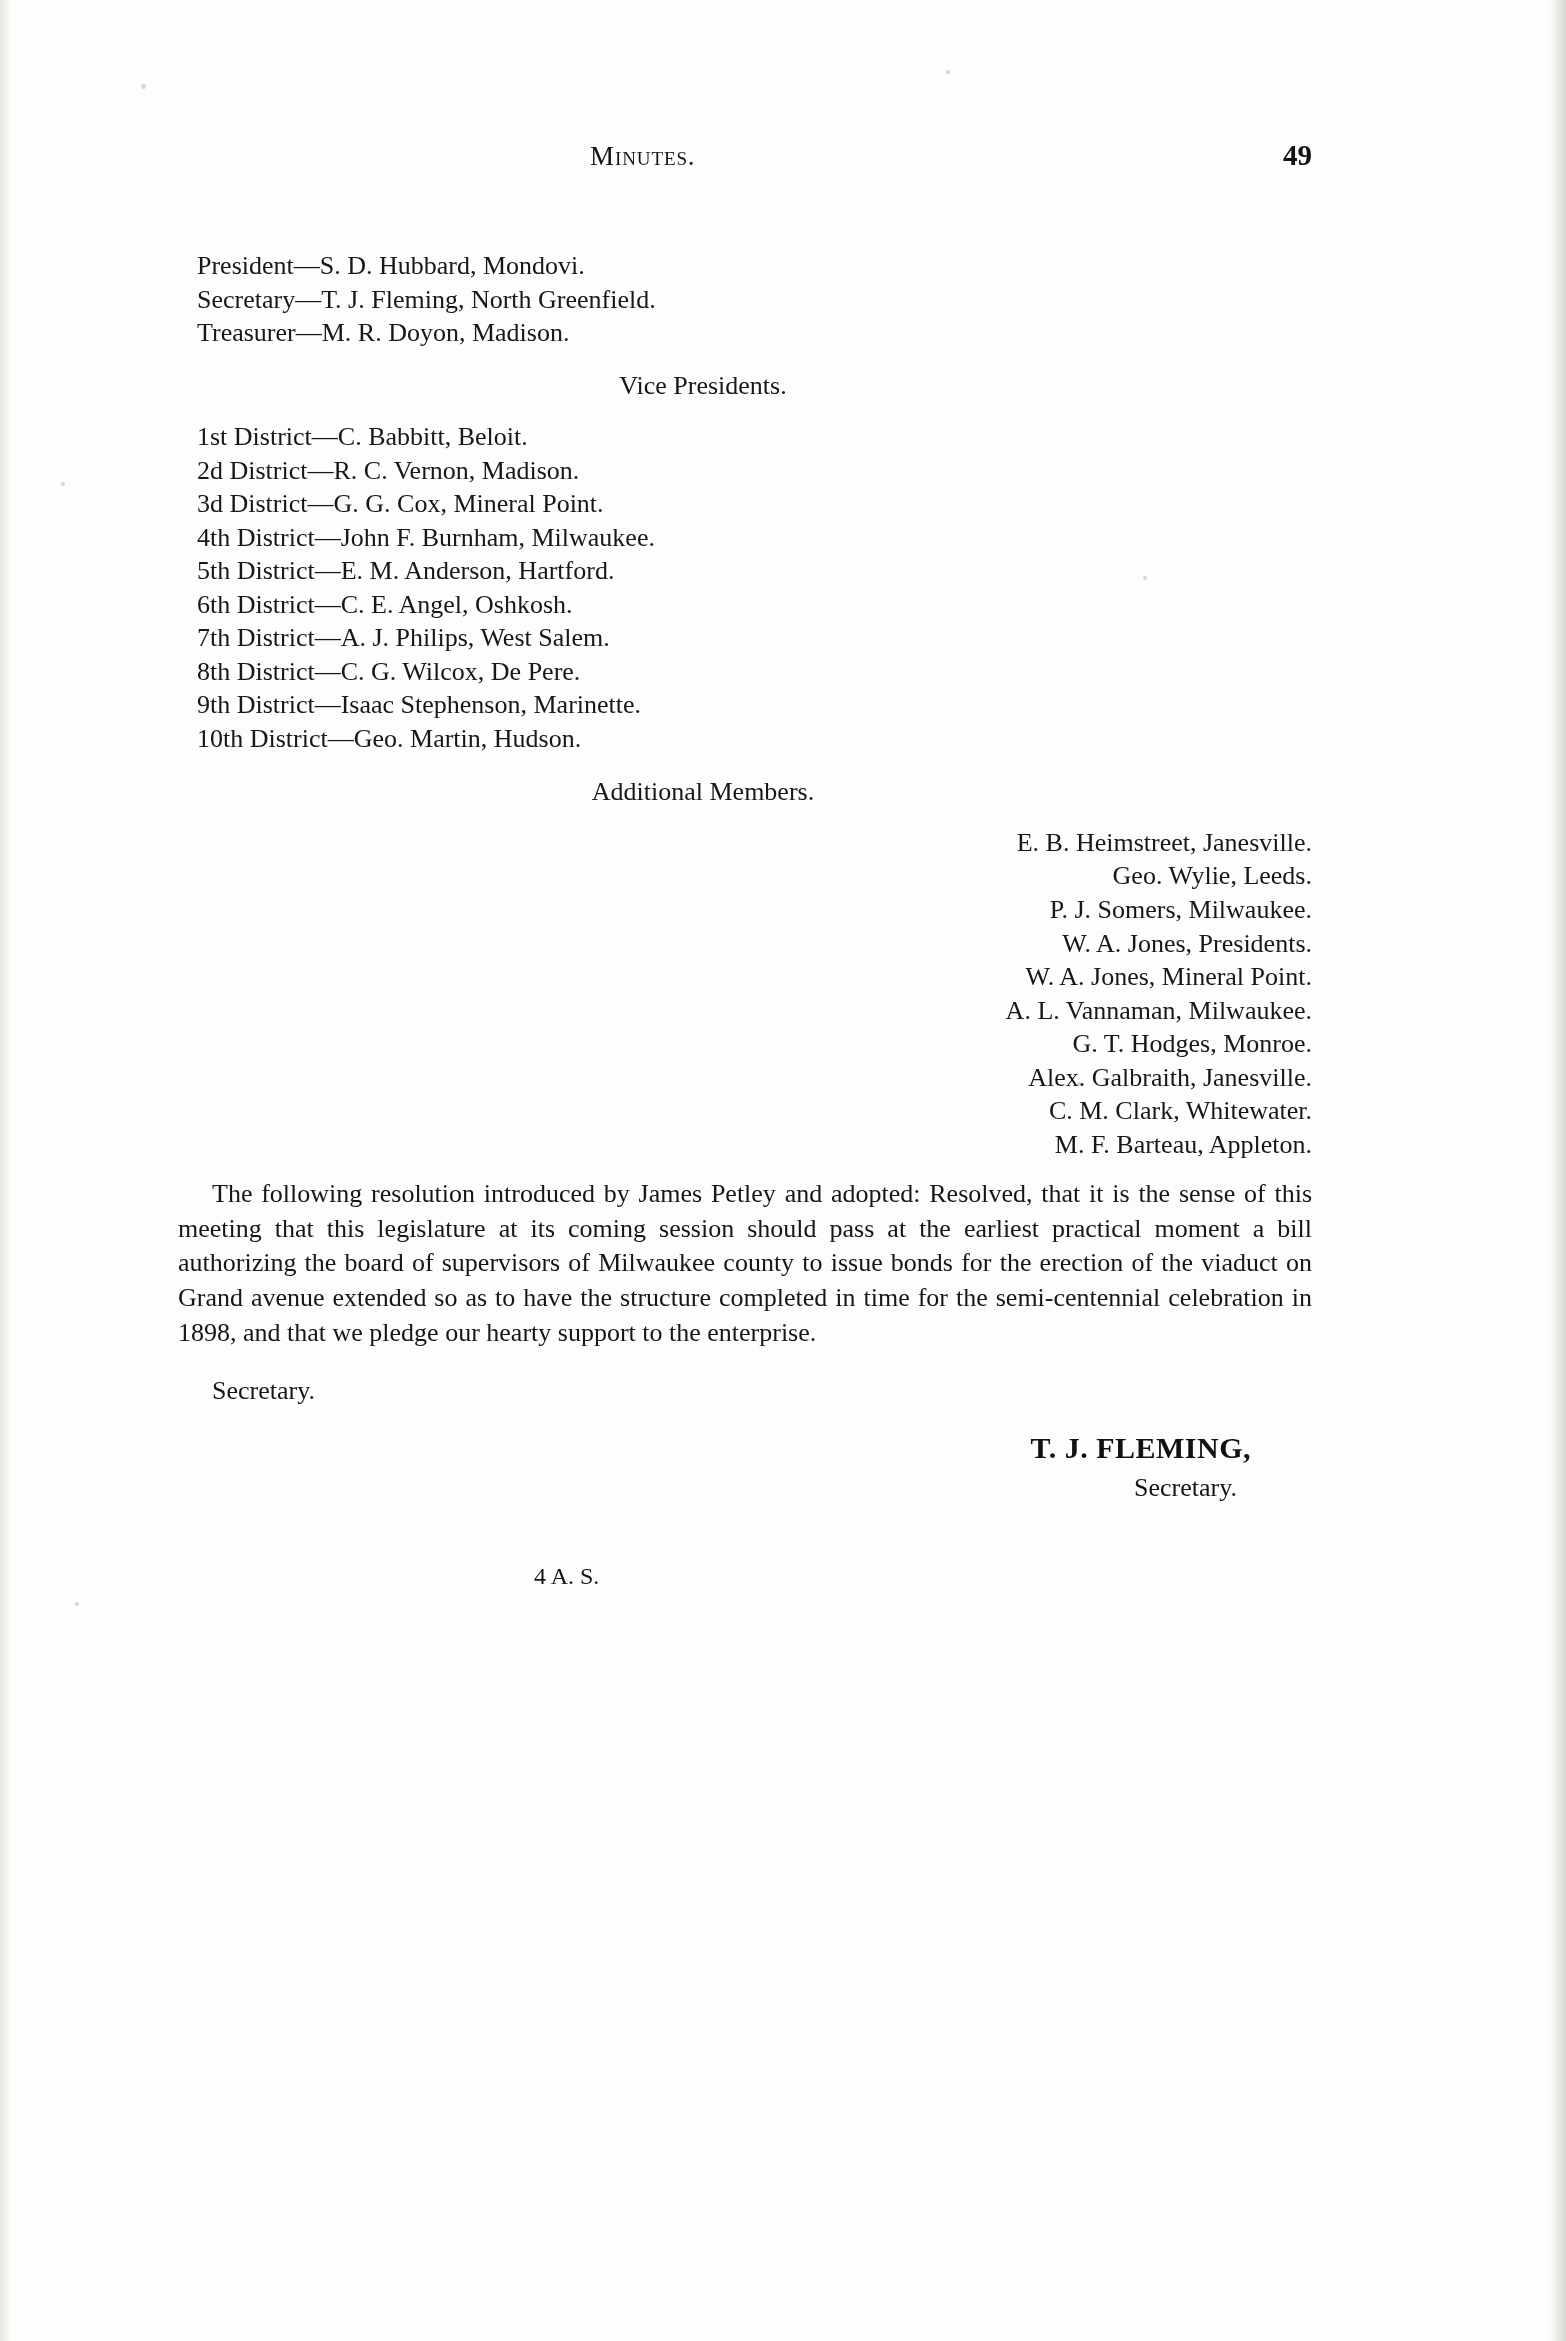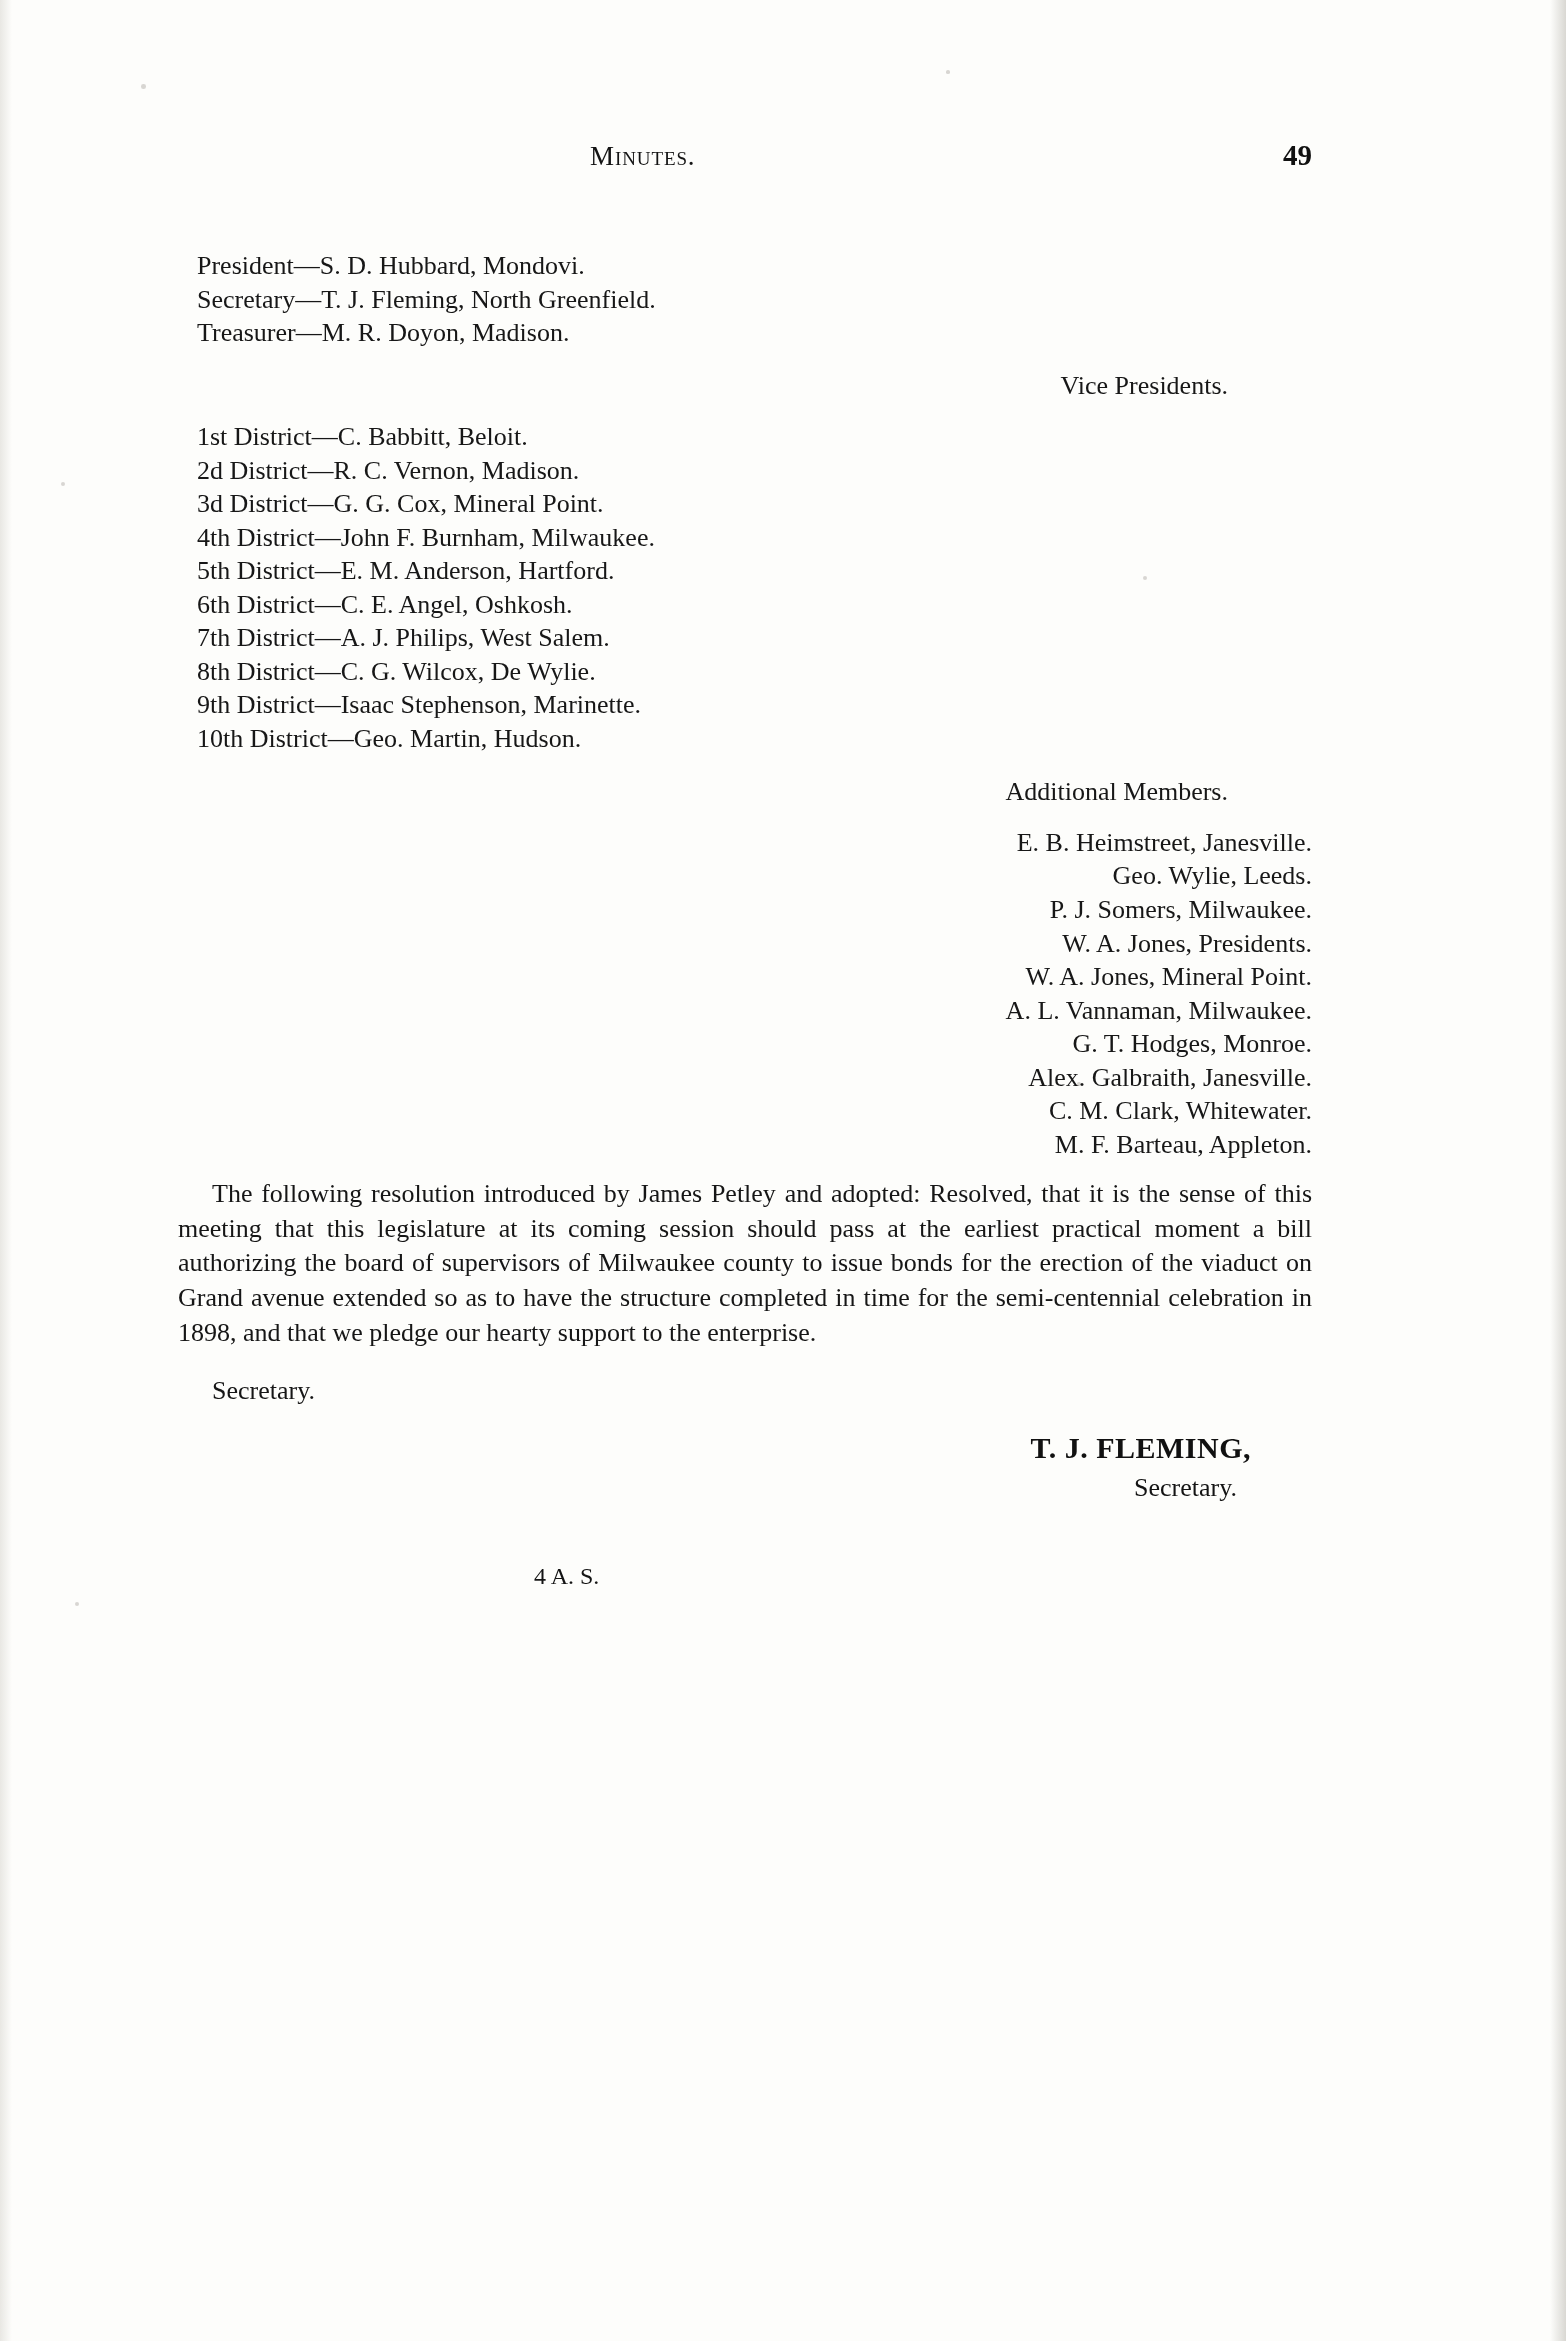--- a/index.html
+++ b/index.html
@@ -68,21 +68,21 @@
     font-size: 26px;
     line-height: 1.29;
     white-space: nowrap;
     color: #171717;
   }
   .block {
     margin-left: 19px;
     font-family: Liberation Serif, serif;
   }
   .subhead {
-    text-align: right;
+    text-align: center;
     font-size: 26px;
     margin-top: 21.5px;
     margin-bottom: 19px;
     color: #171717;
     padding-right: 84px;
   }
   .members-block {
     margin-left: 16px;
     text-align: right;
   }
@@ -172,21 +172,21 @@
     <div class="subhead">Vice Presidents.</div>
 
     <div class="block">
       <div class="district-line">1st District—C. Babbitt, Beloit.</div>
       <div class="district-line">2d District—R. C. Vernon, Madison.</div>
       <div class="district-line">3d District—G. G. Cox, Mineral Point.</div>
       <div class="district-line">4th District—John F. Burnham, Milwaukee.</div>
       <div class="district-line">5th District—E. M. Anderson, Hartford.</div>
       <div class="district-line">6th District—C. E. Angel, Oshkosh.</div>
       <div class="district-line">7th District—A. J. Philips, West Salem.</div>
-      <div class="district-line">8th District—C. G. Wilcox, De Wylie.</div>
+      <div class="district-line">8th District—C. G. Wilcox, De Pere.</div>
       <div class="district-line">9th District—Isaac Stephenson, Marinette.</div>
       <div class="district-line">10th District—Geo. Martin, Hudson.</div>
     </div>
 
     <div class="subhead">Additional Members.</div>
 
     <div class="members-block">
       <div class="member-line">E. B. Heimstreet, Janesville.</div>
       <div class="member-line">Geo. Wylie, Leeds.</div>
       <div class="member-line">P. J. Somers, Milwaukee.</div>

